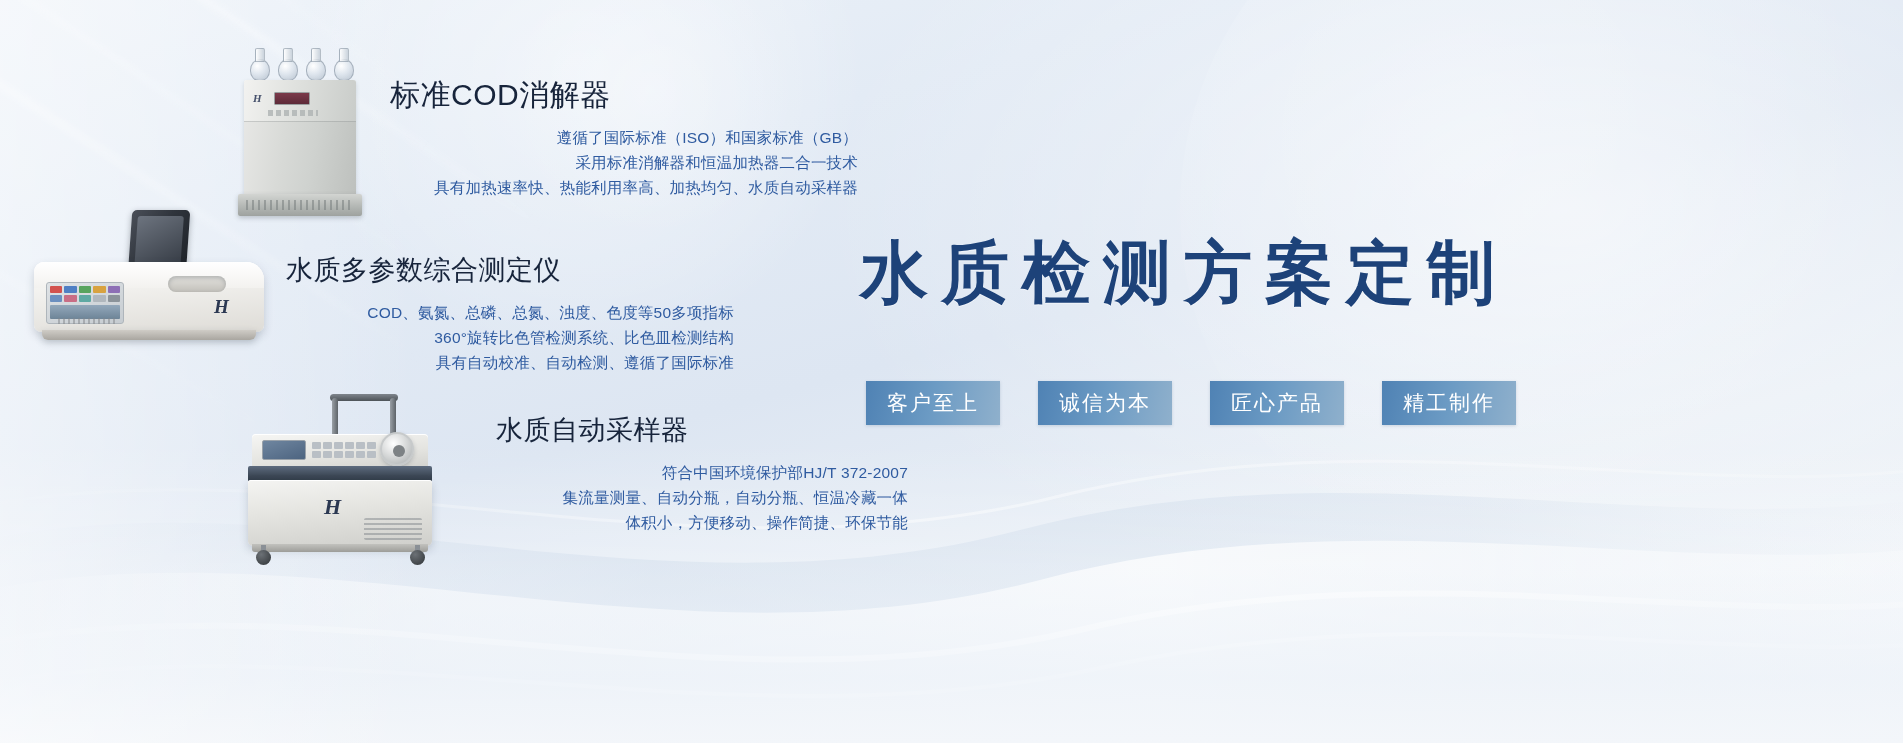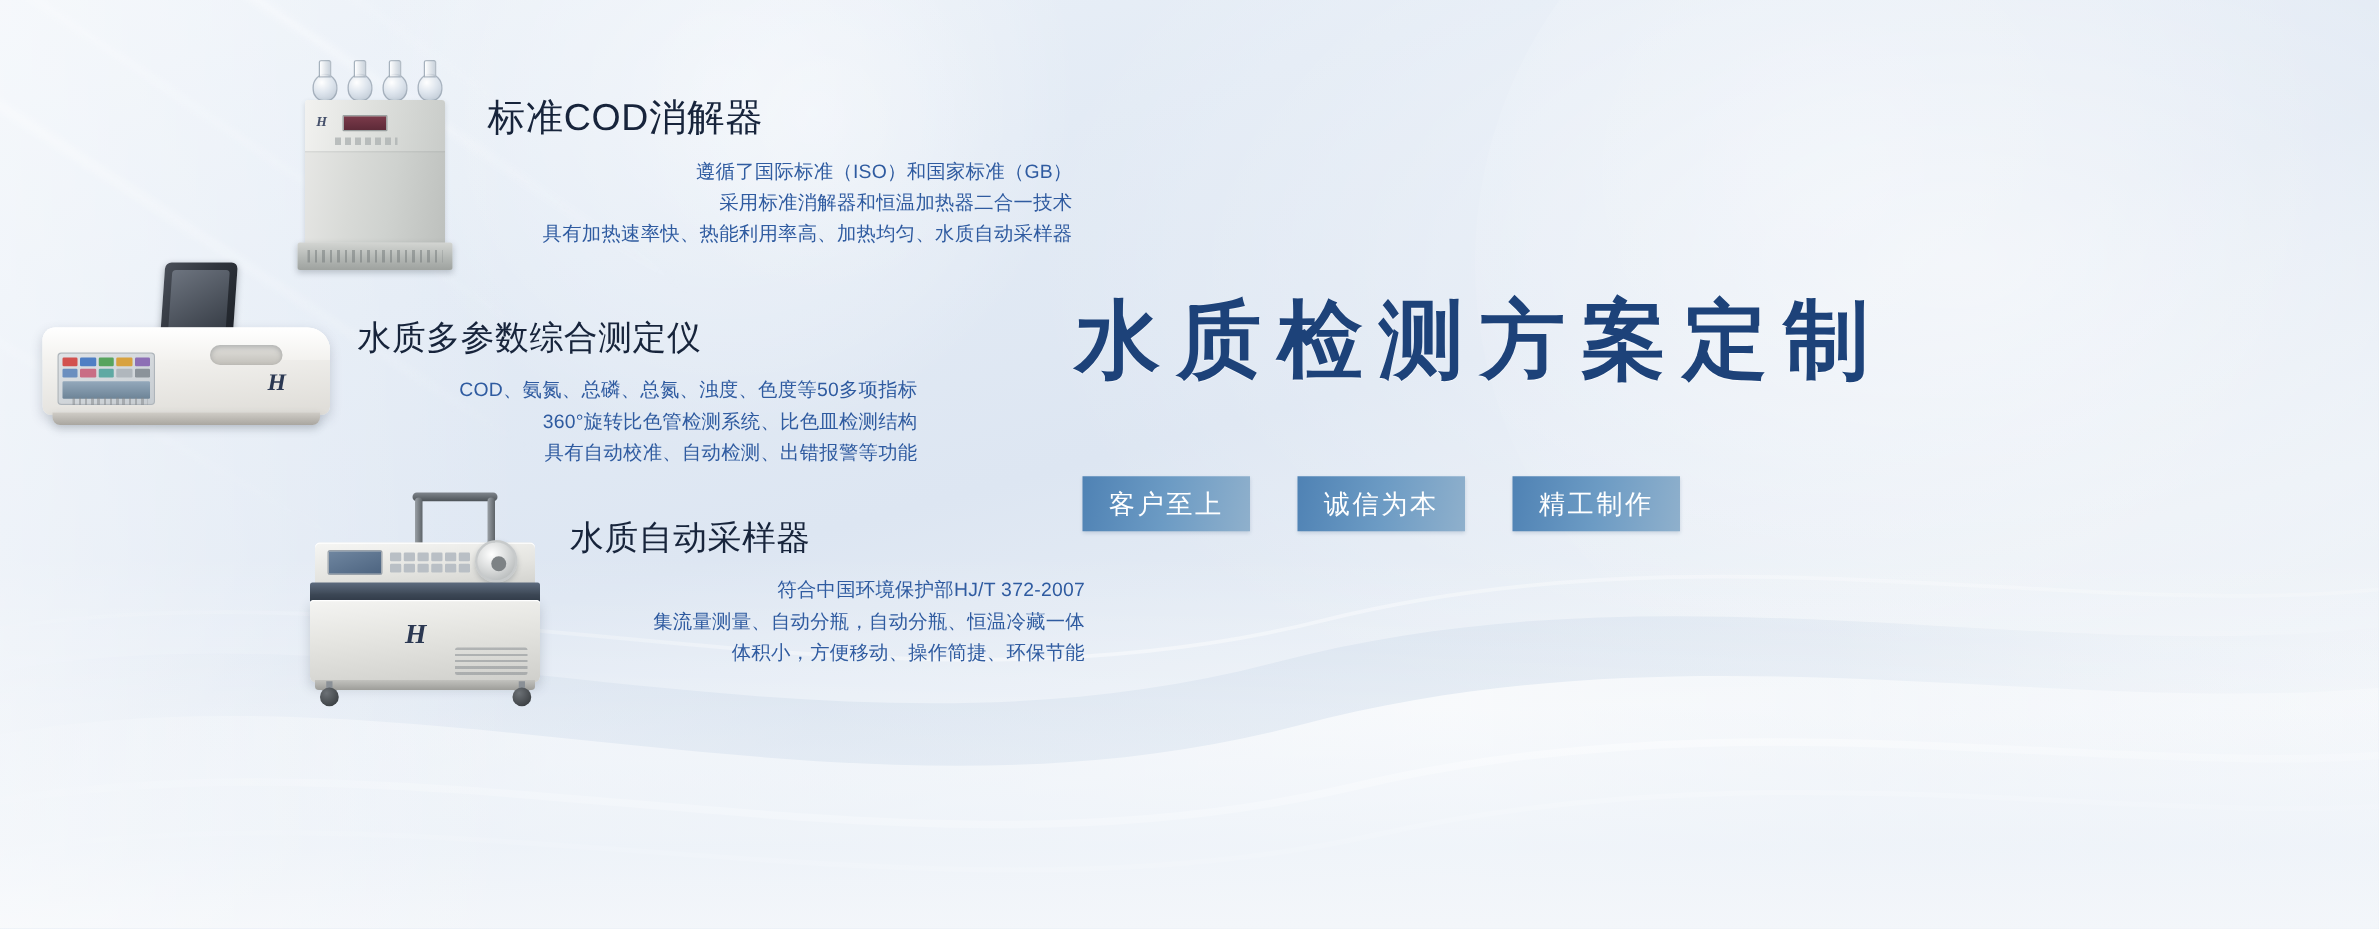--- a/index.html
+++ b/index.html
@@ -81,21 +81,21 @@
   #prod-1 .p-desc { text-align:right; width:468px; }
 
   #prod-2 { left:18px; top:210px; }
   #prod-2 .product-photo { width:262px; height:138px; margin-right:6px; }
   #prod-2 .product-text  { padding-top:46px; }
   #prod-2 .p-title { font-size:27px; }
   #prod-2 .p-desc { text-align:right; width:448px; }
 
   #prod-3 { left:238px; top:392px; }
   #prod-3 .product-photo { width:200px; height:180px; margin-right:18px; }
-  #prod-3 .product-text  { padding-top:24px; }
+  #prod-3 .product-text  { padding-top:24px;margin-left:40px; }
   #prod-3 .p-title { font-size:27px; }
   #prod-3 .p-desc { text-align:right; width:412px; }
 
   
   #headline-block { position:absolute; left:860px; top:238px; width:1000px; }
   #headline {
     font-size:68px; font-weight:bold; color:#1d4279;
     letter-spacing:13px; line-height:1;
     white-space:nowrap;
     text-shadow:0 1px 0 rgba(255,255,255,.5);
@@ -421,21 +421,21 @@
         <div class="mpa-logo">H</div>
         <div class="mpa-vent"></div>
         <div class="mpa-foot"></div>
       </div>
     </div>
     <div class="product-text">
       <div class="p-title">水质多参数综合测定仪</div>
       <div class="p-desc">
         <div>COD、氨氮、总磷、总氮、浊度、色度等50多项指标</div>
         <div>360°旋转比色管检测系统、比色皿检测结构</div>
-        <div>具有自动校准、自动检测、出错报警等功能</div>
+        <div>具有自动校准、自动检测、遵循了国际标准</div>
       </div>
     </div>
   </div>
 
   <div class="product" id="prod-3">
     <div class="product-photo">
       <div class="smp">
         <div class="smp-handle-bar"></div>
         <div class="smp-handle-l"></div>
         <div class="smp-handle-r"></div>
@@ -477,16 +477,17 @@
     </div>
   </div>
 
   <div id="headline-block">
     <div id="headline">水质检测方案定制</div>
   </div>
 
   <div id="badges">
     <div class="badge">客户至上</div>
     <div class="badge">诚信为本</div>
+    <div class="badge">匠心产品</div>
     <div class="badge">精工制作</div>
   </div>
 
 </div>
 
 </body></html>

